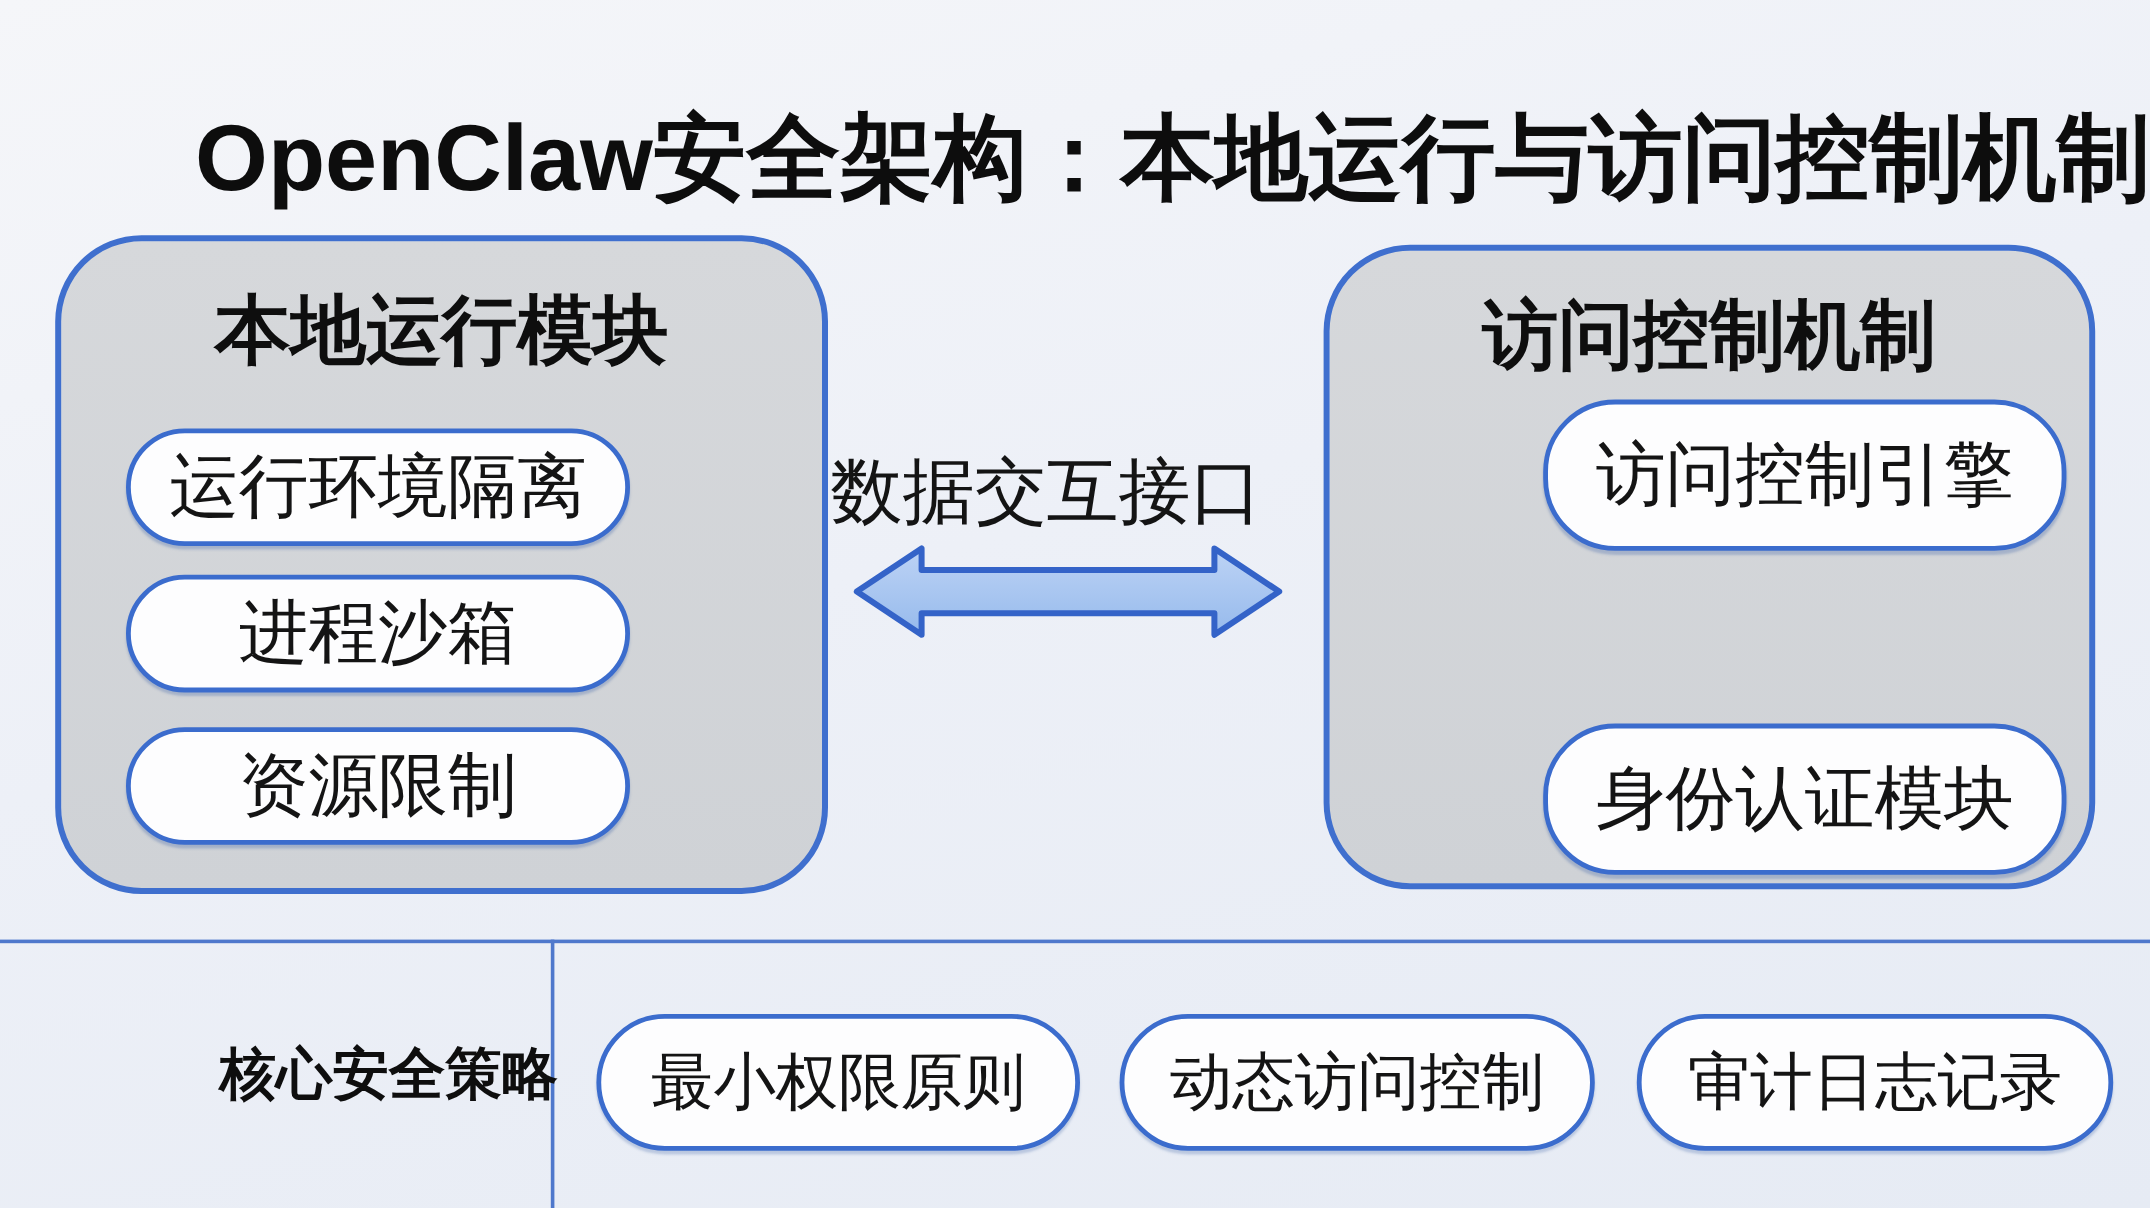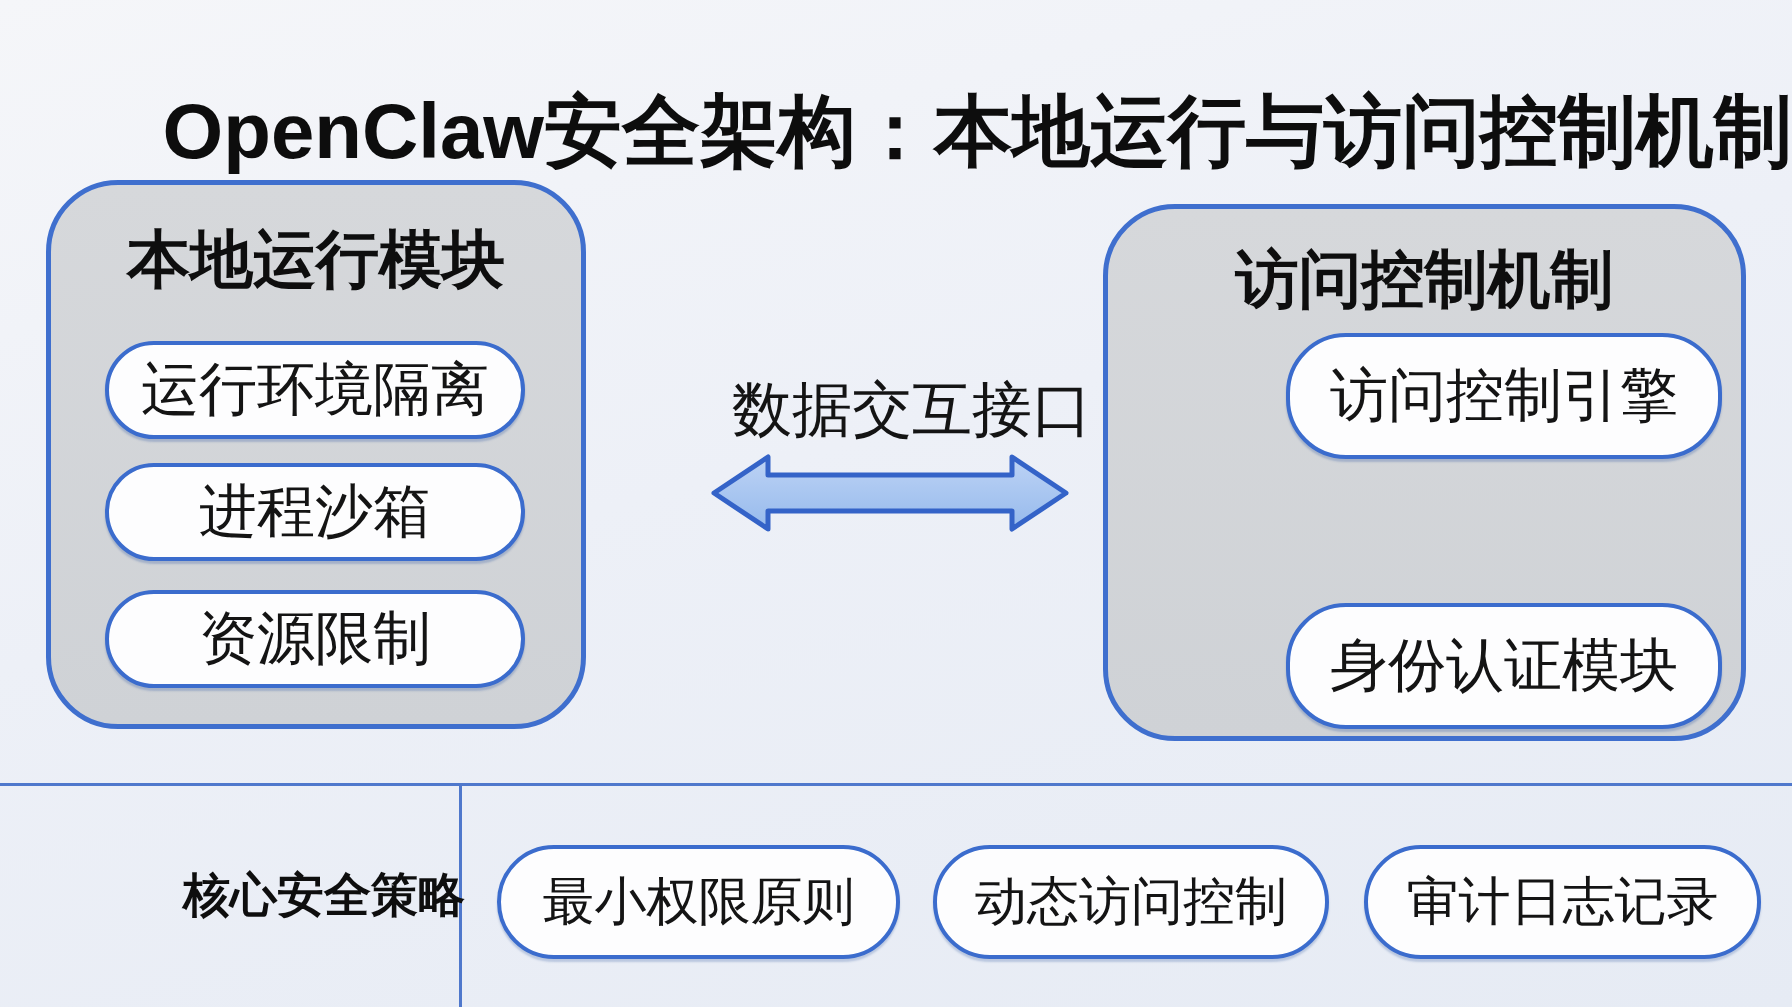--- a/index.html
+++ b/index.html
@@ -14,21 +14,21 @@
     display:flex;align-items:center;justify-content:flex-end;margin-top:44px;
   }
   .title{
     font-size:78px;font-weight:800;letter-spacing:0px;white-space:nowrap;
     color:#0d0d0d;
   }
   .module-box{
     position:absolute;background:linear-gradient(180deg,#d6d8db,#cfd2d6);
     border:5px solid #3f6fce;border-radius:72px;box-sizing:border-box;
   }
-  .box-left{left:46px;top:180px;width:540px;height:549px;}
+  .box-left{left:46px;top:196px;width:644px;height:549px;}
   .box-right{left:1103px;top:204px;width:643px;height:537px;padding-left:28px;}
   .module-title{
     position:absolute;left:0;width:100%;text-align:center;
     font-size:63px;font-weight:800;color:#0e0e0e;white-space:nowrap;
   }
   .box-left .module-title{top:32px;}
   .box-right .module-title{top:28px;}
   .pill{
     position:absolute;background:#fdfdfe;border:4px solid #3b6ccd;
     border-radius:60px;box-sizing:border-box;
@@ -39,21 +39,21 @@
   .box-left .pill{left:54px;width:420px;height:98px;}
   .box-left .pill.p1{top:140px;margin-top:16px;}
   .box-left .pill.p2{top:278px;}
   .box-left .pill.p3{top:405px;}
   .box-right .pill{left:178px;width:436px;height:126px;}
   .box-right .pill.p1{top:124px;}
   .box-right .pill.p2{top:267px;}
   .box-right .pill.p3{top:394px;}
   .connector-label{
     position:absolute;left:692px;top:370px;width:400px;
-    text-align:right;font-size:60px;color:#141414;white-space:nowrap;
+    text-align:left;font-size:60px;color:#141414;white-space:nowrap;
   }
   .arrow-wrap{position:absolute;left:710px;top:449px;width:360px;height:88px;}
   .divider-h{
     position:absolute;left:0;top:783px;width:1792px;height:3px;
     background:#4f78cc;
   }
   .divider-v{
     position:absolute;left:459px;top:783px;width:3px;height:224px;
     background:#4f78cc;
   }

